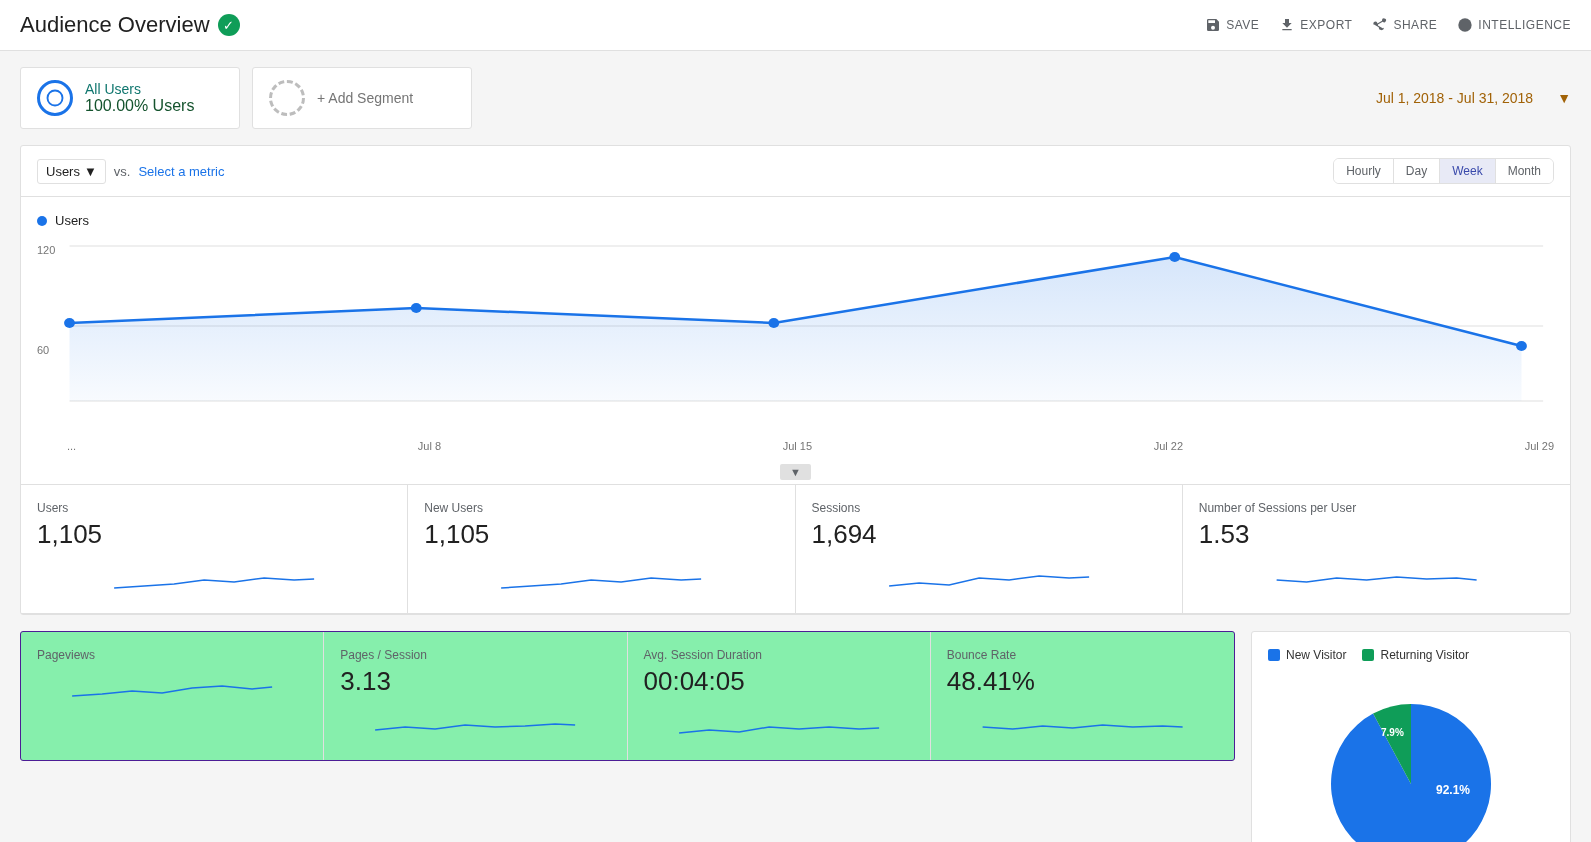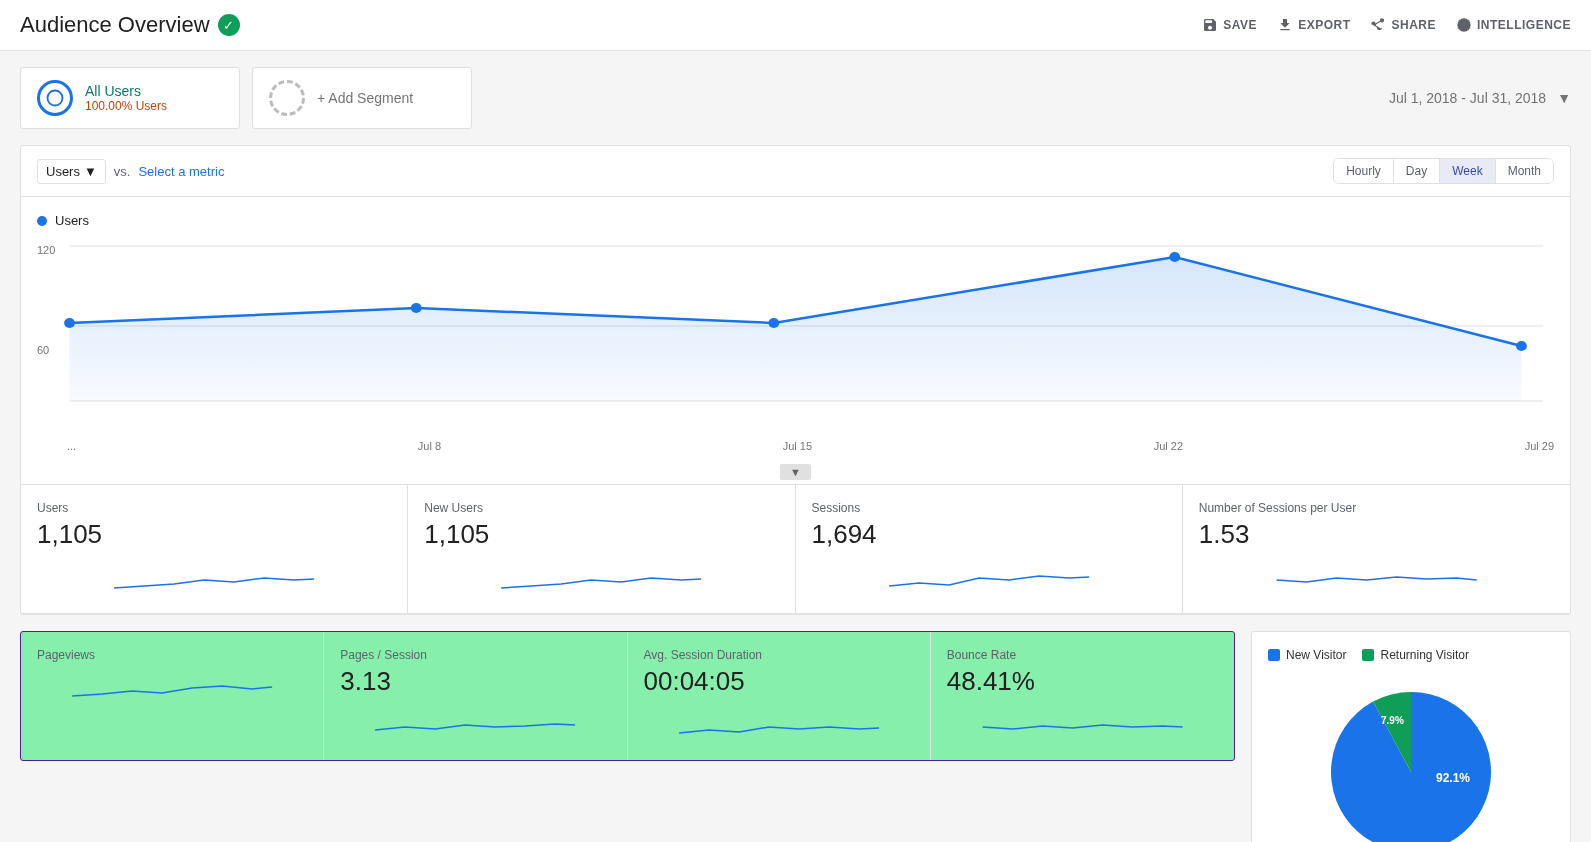--- a/index.html
+++ b/index.html
@@ -38,21 +38,21 @@
       display: flex;
       align-items: center;
       gap: 20px;
     }
     .header-btn {
       display: flex;
       align-items: center;
       gap: 5px;
       color: #5f6368;
       font-size: 12px;
-      font-weight: 700;
+      font-weight: 400;
       cursor: pointer;
       text-transform: uppercase;
       letter-spacing: 0.5px;
     }
     .header-btn svg { width: 16px; height: 16px; fill: #5f6368; }
 
     .content {
       padding: 16px 20px;
     }
 
@@ -85,28 +85,28 @@
       display: flex;
       align-items: center;
       justify-content: center;
       flex-shrink: 0;
     }
     .segment-icon-circle.empty {
       border-color: #bdbdbd;
       border-style: dashed;
     }
     .segment-info .name { font-size: 14px; color: #0f766e; }
-    .segment-info .pct { font-size: 12px; color: #c2410c; }
+    .segment-info .pct { font-size: 16px; color: #14532d; }
     .add-segment-text { color: #757575; font-size: 14px; }
 
     .date-picker {
       display: flex;
       align-items: flex-start;
-      gap: 11px;
-      color: #737373;
+      gap: 24px;
+      color: #a16207;
       font-size: 14px;
       cursor: pointer;
     }
 
     .overview-panel {
       background: #fff;
       border: 1px solid #e0e0e0;
       border-radius: 3px;
     }
     .overview-tab {
@@ -282,20 +282,21 @@
     .pie-section {
       width: 320px;
       background: #fff;
       border: 1px solid #e0e0e0;
       border-radius: 3px;
       padding: 16px;
     }
     .pie-legend {
       display: flex;
       gap: 16px;
+      margin-bottom: 12px;
     }
     .pie-legend-item {
       display: flex;
       align-items: center;
       gap: 6px;
       font-size: 12px;
     }
     .pie-legend-dot {
       width: 12px;
       height: 12px;

